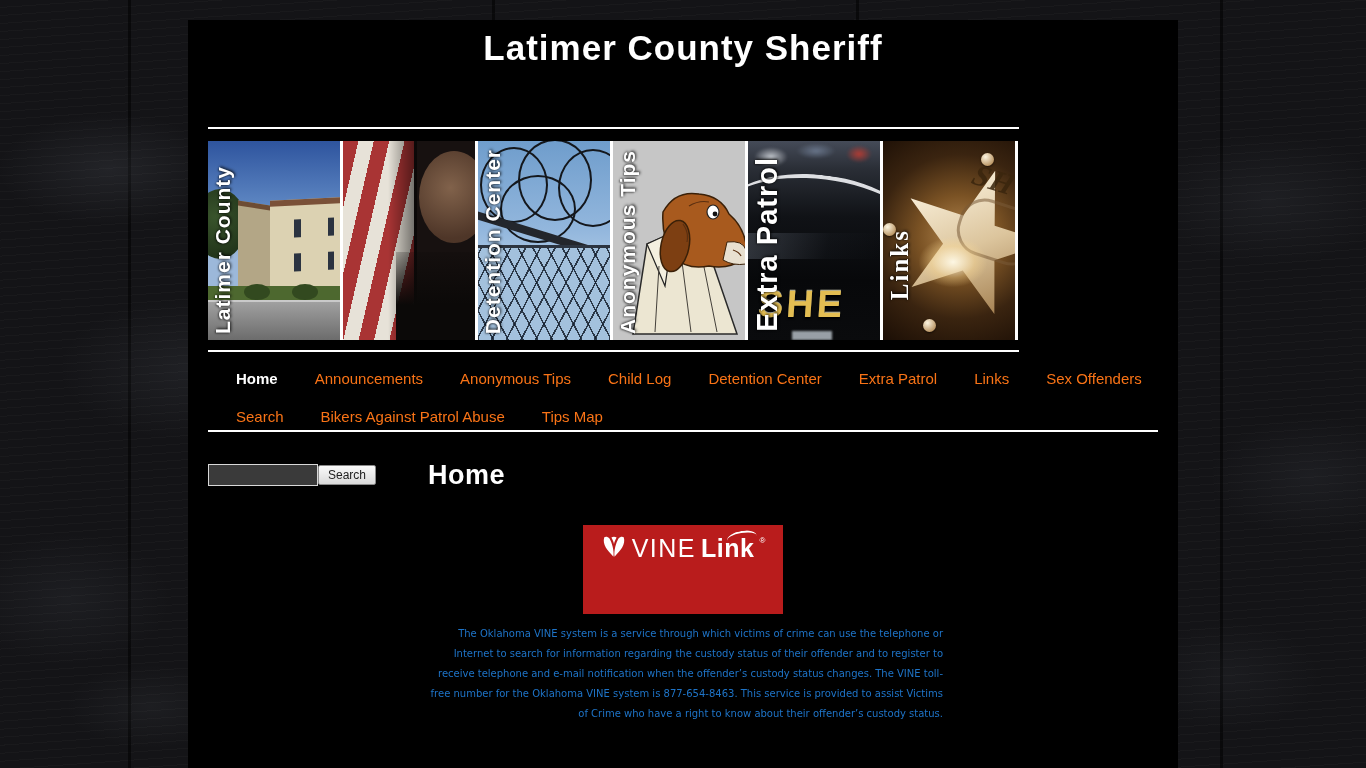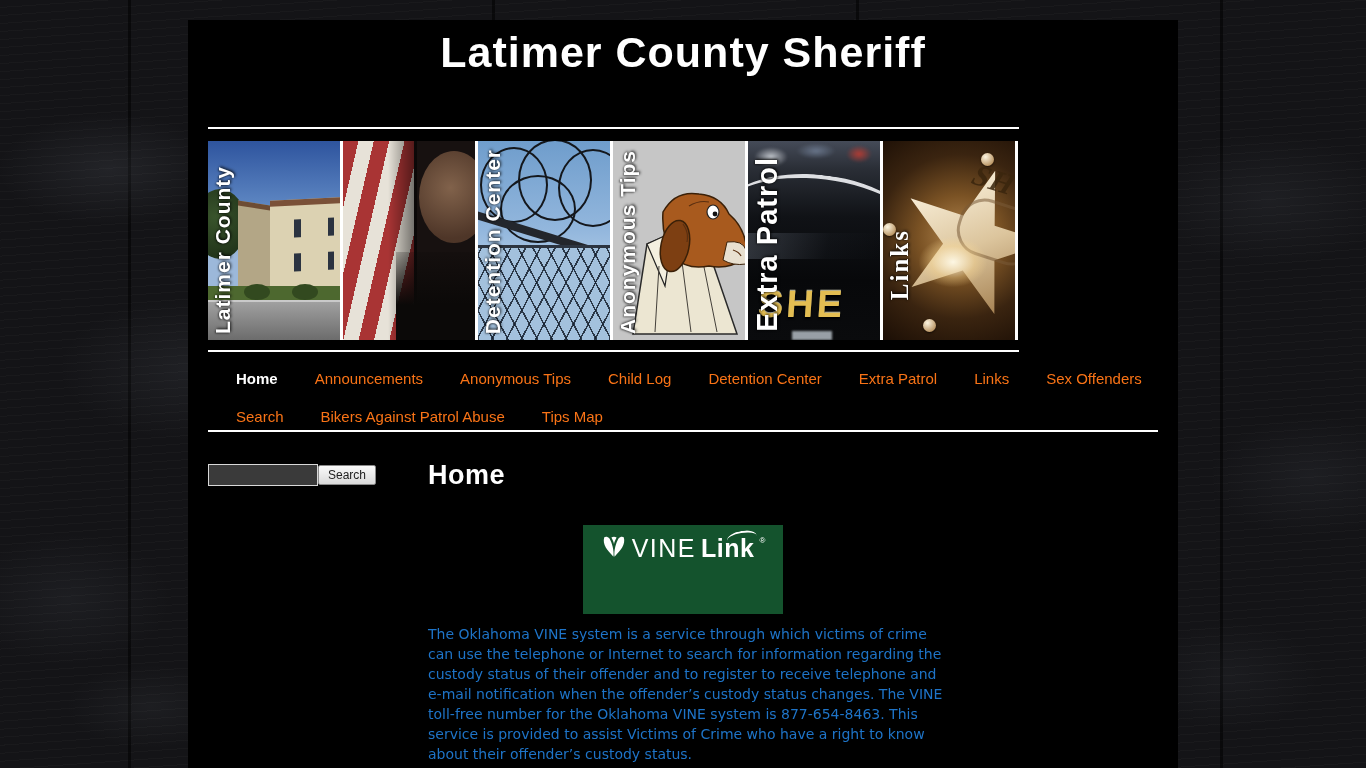--- a/index.html
+++ b/index.html
@@ -18,21 +18,21 @@
       repeating-linear-gradient(90deg, transparent 0 128px, rgba(0,0,0,.55) 128px 131px, transparent 131px 364px),
       repeating-linear-gradient(176deg, transparent 0 7px, rgba(255,255,255,.022) 7px 8px);
   }
   .site{
     position:absolute;left:188px;top:20px;width:990px;height:748px;
     background:#000;color:#fff;
   }
   
   .site-title{
     margin:0;padding-top:8px;text-align:center;
-    font-size:43px;font-weight:bold;letter-spacing:1px;color:#fff;
+    font-size:35px;font-weight:bold;letter-spacing:1px;color:#fff;
   }
   .site-subtitle{
     margin-top:7px;text-align:center;font-size:13px;font-weight:bold;color:#f2f2f2;
   }
   .rule{position:absolute;height:2px;background:#fff;}
   #rule-header{left:20px;top:107px;width:811px;}
   #rule-banner{left:20px;top:330px;width:811px;}
   #rule-nav{left:20px;top:410px;width:950px;}
   
   .banner{
@@ -138,34 +138,34 @@
     font-size:12px;padding:1px 9px;color:#222;
     background:linear-gradient(#fafafa,#dadada);border:1px solid #8a8a8a;border-radius:2px;cursor:pointer;
     font-family:"Liberation Sans",sans-serif;
   }
   .page-heading{
     position:absolute;left:240px;top:440px;margin:0;
     font-size:27px;font-weight:bold;color:#fff;letter-spacing:.5px;
   }
   .vine-box{
     position:absolute;left:395px;top:505px;width:200px;height:89px;
-    background:#14532d;text-align:center;overflow:hidden;
+    background:#b91c1c;text-align:center;overflow:hidden;
   }
   .vine-row{margin-top:9px;display:flex;align-items:flex-start;justify-content:center;gap:5px;}
   .vine-word{font-size:25px;font-weight:400;letter-spacing:1.5px;color:#fff;line-height:28px;}
   .link-word{font-size:25px;font-weight:700;color:#fff;position:relative;line-height:28px;letter-spacing:.5px;}
   .link-word::after{
     content:"";position:absolute;right:-3px;top:-3px;width:30px;height:12px;
     border-top:2.5px solid #fff;border-radius:50%;transform:rotate(-10deg);
   }
   .reg-mark{font-size:8px;color:#fff;margin-top:2px;}
   .vine-tagline{color:#e9b93b;font-size:14.5px;line-height:17px;margin-top:4px;font-weight:500;}
   .vine-text{
     position:absolute;left:240px;top:604px;width:515px;margin:0;
-    color:#1e74c8;font-size:14px;line-height:20px;text-align:left;
+    color:#1e74c8;font-size:10px;line-height:20px;text-align:right;
     font-family:"DejaVu Sans","Liberation Sans",sans-serif;
   }
 </style>
 </head>
 <body>
 
 <div class="site">
 
   <h1 class="site-title">Latimer County Sheriff</h1>
   <div class="rule" id="rule-header"></div>

